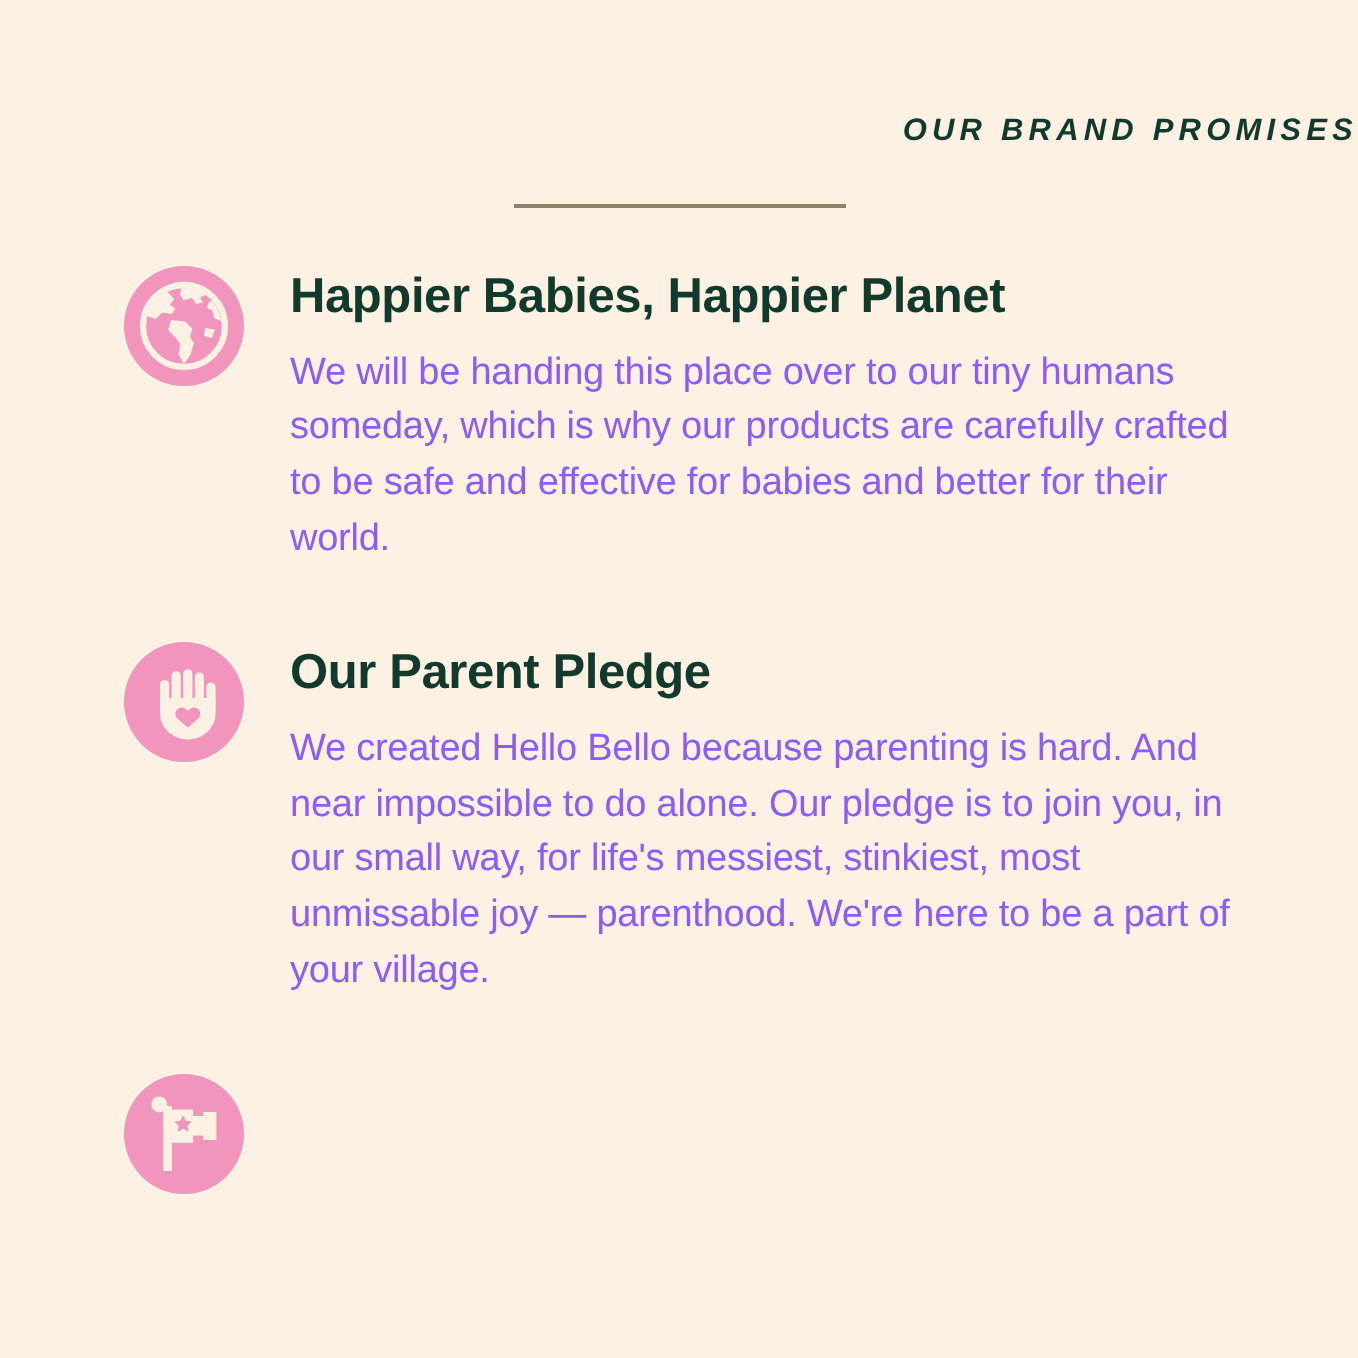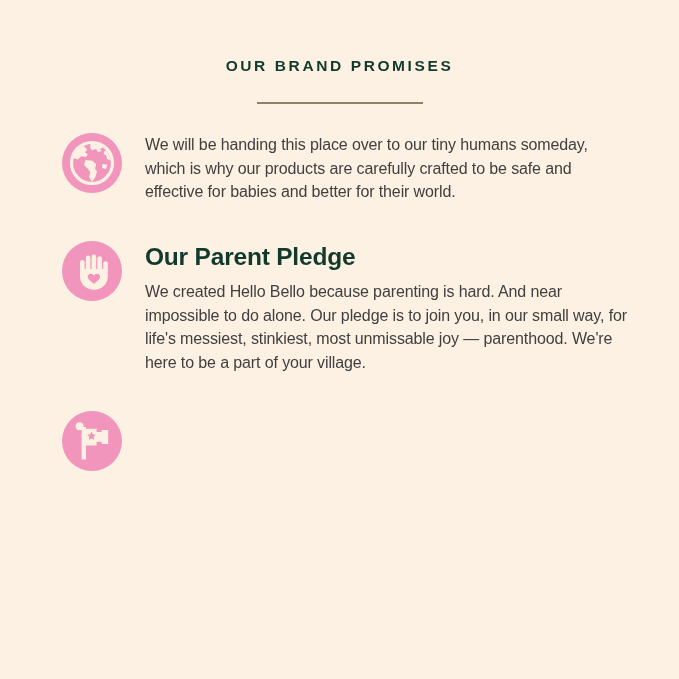--- a/index.html
+++ b/index.html
@@ -18,21 +18,22 @@
     position: relative;
     width: 679px;
     height: 679px;
     background: #FDF1E3;
     box-sizing: border-box;
   }
 
   
   .header {
     padding-top: 57px;
-    text-align: center;
+    text-align: right;
+    font-style: italic;
   }
   .header-title {
     font-family: "Liberation Sans", sans-serif;
     font-size: 15.5px;
     font-weight: bold;
     letter-spacing: 2.6px;
     color: #123A2C;
     margin: 0;
     line-height: 1.1;
   }
@@ -75,23 +76,23 @@
     font-size: 24.5px;
     font-weight: bold;
     color: #123A2C;
     letter-spacing: -0.2px;
     line-height: 1.08;
     padding-top: 3px;
   }
   .promise-body {
     margin: 10px 0 0 0;
     font-family: "Liberation Sans", sans-serif;
-    font-size: 16px;
+    font-size: 19px;
     font-weight: normal;
-    color: #404040;
+    color: #8b5cf6;
     line-height: 1.47;
     letter-spacing: -0.12px;
     max-width: 486px;
   }
 </style>
 </head>
 <body>
 
 <div class="page">
 
@@ -107,20 +108,21 @@
         <svg width="60" height="60" viewBox="0 0 60 60" aria-hidden="true">
           <circle cx="30" cy="30" r="30" fill="#F195BC"></circle>
           <circle cx="30" cy="30" r="20.5" fill="none" stroke="#FDF1E3" stroke-width="3.2"></circle>
           <path d="M21.5 12.8 L25.2 16.5 L23.0 19.5 L25.8 21.2 L24.0 24.0 L19.0 23.2 L16.0 26.5 L11.2 25.0 C12.6 19.8 16.4 15.2 21.5 12.8 Z" fill="#FDF1E3"></path>
           <path d="M28.5 11.2 C33.0 10.6 37.6 11.6 41.2 14.2 L38.0 16.0 L39.5 18.2 L36.0 19.0 L34.0 16.0 L30.0 17.2 L28.0 14.5 Z" fill="#FDF1E3"></path>
           <path d="M43.8 17.2 C46.5 20.1 48.2 23.8 48.7 27.6 L45.0 26.0 L44.2 22.2 L41.5 21.0 L42.2 18.4 Z" fill="#FDF1E3"></path>
           <path d="M23.5 27.0 L30.5 27.8 L34.2 31.2 L33.0 35.5 L35.0 38.5 L33.2 44.5 L30.0 49.0 L27.2 44.0 L28.2 39.0 L25.5 35.5 L22.0 32.0 Z" fill="#FDF1E3"></path>
           <path d="M40.5 31.0 L45.5 31.8 L44.0 36.0 L40.0 35.0 Z" fill="#FDF1E3"></path>
         </svg>
       </span>
+      <h2 class="promise-heading">Happier Babies, Happier Planet</h2>
       <p class="promise-body">We will be handing this place over to our tiny humans someday, which is why our products are carefully crafted to be safe and effective for babies and better for their world.</p>
     </div>
 
     <div class="promise">
       <span class="promise-icon">
         <svg width="60" height="60" viewBox="0 0 60 60" aria-hidden="true">
           <circle cx="30" cy="30" r="30" fill="#F195BC"></circle>
           <g fill="#FDF1E3">
             <rect x="18.0" y="19.0" width="4.6" height="15.0" rx="2.3"></rect>
             <rect x="23.8" y="14.6" width="4.6" height="19.0" rx="2.3"></rect>

